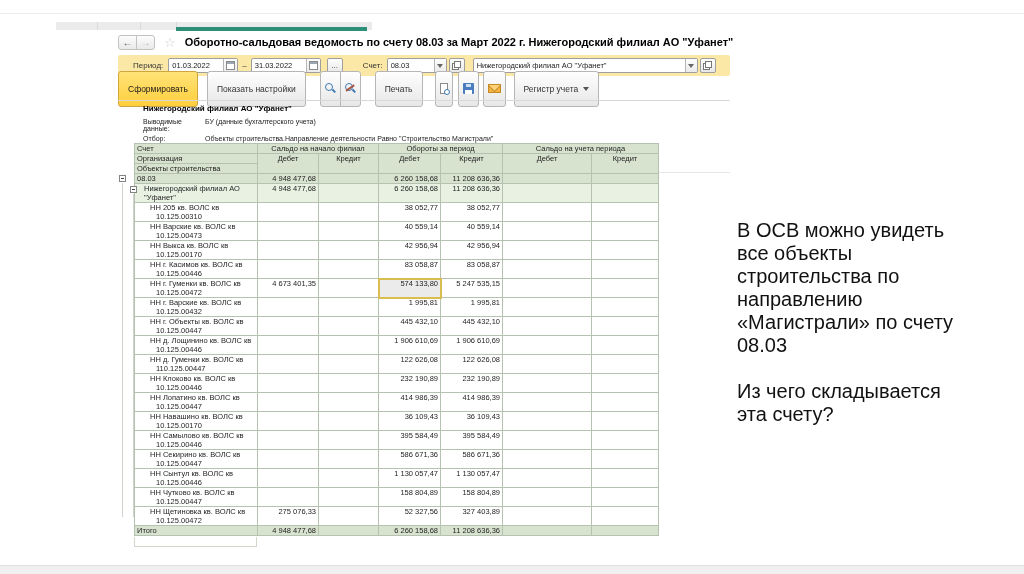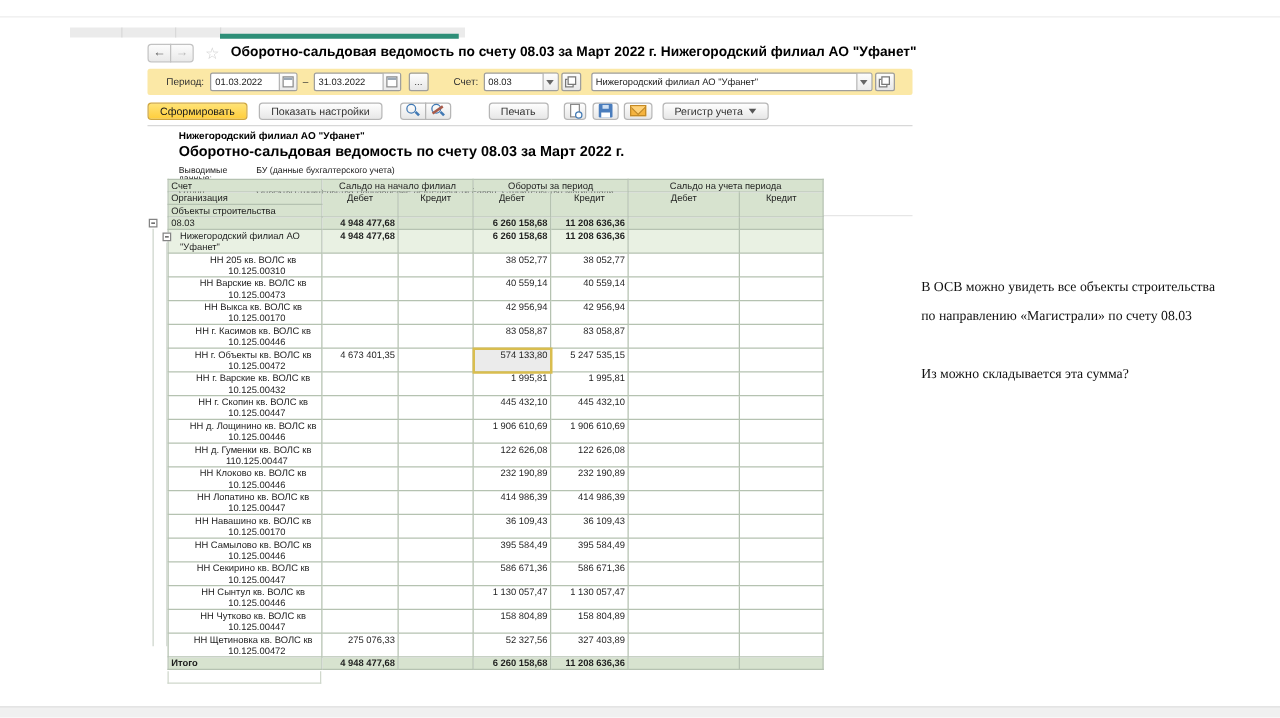--- a/index.html
+++ b/index.html
@@ -43,21 +43,21 @@
     font-size:8px;color:#444;}
   .cal{width:9px;height:9px;box-sizing:border-box;border:1px solid #8a8a8a;background:#fff;position:relative;}
   .cal::before{content:"";position:absolute;left:0;top:0;right:0;height:2px;background:#9aa7b5;}
   .tri{width:0;height:0;border-left:3px solid transparent;border-right:3px solid transparent;border-top:4px solid #666;}
   .pick{width:9px;height:9px;position:relative;}
   .pick::before{content:"";position:absolute;left:0;bottom:0;width:5px;height:5px;border:1px solid #777;background:#fff;}
   .pick::after{content:"";position:absolute;right:0;top:0;width:5px;height:5px;border:1px solid #777;background:#fff;}
 
   
   .toolbar{left:118px;top:79px;height:19px;display:flex;align-items:center;}
-  .btn{height:14px;box-sizing:border-box;border:1px solid #b6b6b6;border-radius:3px;
+  .btn{height:36px;box-sizing:border-box;border:1px solid #b6b6b6;border-radius:3px;
     background:linear-gradient(#fefefe,#e7e7e7);font-size:8.5px;color:#333;
     display:flex;align-items:center;padding:0 9px;white-space:nowrap;text-align:right;}
   .btn.icon{padding:0 4px;}
   .btn-yellow{border-color:#cfa63e;background:linear-gradient(#ffe377,#ffce3d);color:#1a1a1a;}
   .grp-l{border-radius:3px 0 0 3px;}
   .grp-r{border-radius:0 3px 3px 0;margin-left:-1px;}
   .caret{width:0;height:0;border-left:3px solid transparent;border-right:3px solid transparent;
     border-top:4px solid #555;margin-left:5px;}
   .mag{position:relative;width:11px;height:11px;}
   .mag::before{content:"";position:absolute;left:0;top:0;width:6px;height:6px;border:1.5px solid #4179b4;border-radius:50%;}
@@ -85,36 +85,36 @@
 
   
   .osv{left:134px;top:143px;}
   table.osv-t{border-collapse:collapse;table-layout:fixed;}
   table.osv-t td{border:1px solid #b5c2b1;padding:0 2px;vertical-align:top;
     font-size:7.5px;line-height:9px;color:#1e1e1e;box-sizing:border-box;overflow:hidden;}
   .g1{background:#d7e3cf;}
   .g2{background:#e9f1e3;}
   .c{text-align:center;}
   .num{text-align:right;white-space:nowrap;}
-  .b{font-weight:bold;}
-  .nm,.cd{white-space:nowrap;overflow:hidden;text-align:center;}
+  .b{font-weight:normal;}
+  .nm,.cd{white-space:nowrap;overflow:hidden;}
   .detail .nm{padding-left:13px;}
   .detail .cd{padding-left:19px;}
   .orgname{padding-left:7px;}
   td.sel{background:#ebebeb;outline:2px solid #d9bd4f;outline-offset:-1px;}
 
   
   .exp{position:absolute;width:7px;height:7px;box-sizing:border-box;border:1px solid #848484;background:#fff;z-index:5;}
   .exp::after{content:"";position:absolute;left:1px;top:2px;width:3px;height:1px;background:#444;}
   .tline{position:absolute;width:1px;background:#cdd5cb;}
   .post-row{left:134px;top:537px;width:123px;height:10px;box-sizing:border-box;
     border-left:1px solid #d0d8cc;border-right:1px solid #d0d8cc;border-bottom:1px solid #d0d8cc;}
 
   
-  .annotation{left:737px;top:219px;width:235px;font-size:11px;line-height:23px;color:#111;font-family:Liberation Serif, serif;}
+  .annotation{left:737px;top:219px;width:235px;font-size:20px;line-height:23px;color:#111;}
   .annotation .p2{margin-top:23px;}
 </style>
 </head>
 <body>
 
 <div class="abs top-hairline"></div>
 <div class="abs tabstrip">
   <div class="tdiv" style="left:41px"></div>
   <div class="tdiv" style="left:84px"></div>
   <div class="tdiv" style="left:120px"></div>
@@ -175,21 +175,21 @@
   <div class="btn btn-yellow">Сформировать</div>
   <div class="btn" style="margin-left:9px">Показать настройки</div>
   <div class="btn icon grp-l" style="margin-left:14px">
       <span class="mag"></span>
     </div>
   <div class="btn icon grp-r">
       <span class="mag">
         <i class="slash"></i>
       </span>
     </div>
-  <div class="btn" style="margin-left:30px">Печать</div>
+  <div class="btn" style="margin-left:14px">Печать</div>
   <div class="btn icon" style="margin-left:12px">
       <span class="page">
         <i class="pgmag"></i>
       </span>
     </div>
   <div class="btn icon" style="margin-left:5px">
       <span class="floppy"></span>
     </div>
   <div class="btn icon" style="margin-left:4px">
       <span class="envelope"></span>
@@ -198,21 +198,20 @@
       <span>Регистр учета</span>
       <span class="caret"></span>
     </div>
 </div>
 
 <div class="abs sep-line"></div>
 <div class="abs faint-line"></div>
 
 <div class="abs report-hdr">
   <div class="rh1">Нижегородский филиал АО "Уфанет"</div>
-  <div class="rh2">Оборотно-сальдовая ведомость по счету 08.03 за Март 2022 г.</div>
   <div class="rh3">
     <span class="rh-lab">Выводимые данные:</span>
     <span>БУ (данные бухгалтерского учета)</span>
   </div>
   <div class="rh4">
     <span class="rh-lab">Отбор:</span>
     <span>Объекты строительства.Направление деятельности Равно "Строительство Магистрали"</span>
   </div>
 </div>
 
@@ -313,21 +312,21 @@
           </td>
     <td class="num"></td>
     <td class="num"></td>
     <td class="num">83 058,87</td>
     <td class="num">83 058,87</td>
     <td class="num"></td>
     <td class="num"></td>
   </tr>
         <tr class="detail">
     <td>
-            <div class="nm">НН г. Объекты кв. ВОЛС кв</div>
+            <div class="nm">НН г. Гуменки кв. ВОЛС кв</div>
             <div class="cd">10.125.00472</div>
           </td>
     <td class="num">4 673 401,35</td>
     <td class="num"></td>
     <td class="num sel">574 133,80</td>
     <td class="num">5 247 535,15</td>
     <td class="num"></td>
     <td class="num"></td>
   </tr>
         <tr class="detail">
@@ -337,21 +336,21 @@
           </td>
     <td class="num"></td>
     <td class="num"></td>
     <td class="num">1 995,81</td>
     <td class="num">1 995,81</td>
     <td class="num"></td>
     <td class="num"></td>
   </tr>
         <tr class="detail">
     <td>
-            <div class="nm">НН г. Скопин кв. ВОЛС кв</div>
+            <div class="nm">НН г. Объекты кв. ВОЛС кв</div>
             <div class="cd">10.125.00447</div>
           </td>
     <td class="num"></td>
     <td class="num"></td>
     <td class="num">445 432,10</td>
     <td class="num">445 432,10</td>
     <td class="num"></td>
     <td class="num"></td>
   </tr>
         <tr class="detail">
@@ -490,16 +489,16 @@
 </div>
 
 <div class="abs exp" style="left:119px;top:175px;"></div>
 <div class="abs exp" style="left:130px;top:186px;"></div>
 <div class="abs tline" style="left:122px;top:183px;height:334px;"></div>
 <div class="abs tline" style="left:133px;top:194px;height:323px;"></div>
 <div class="abs post-row"></div>
 
 <div class="abs annotation">
   <div class="p1">В ОСВ можно увидеть все объекты строительства по направлению «Магистрали» по счету 08.03</div>
-  <div class="p2">Из можно складывается эта сумма?</div>
+  <div class="p2">Из чего складывается эта счету?</div>
 </div>
 
 <div class="abs bottom-bar"></div>
 
 </body></html>

